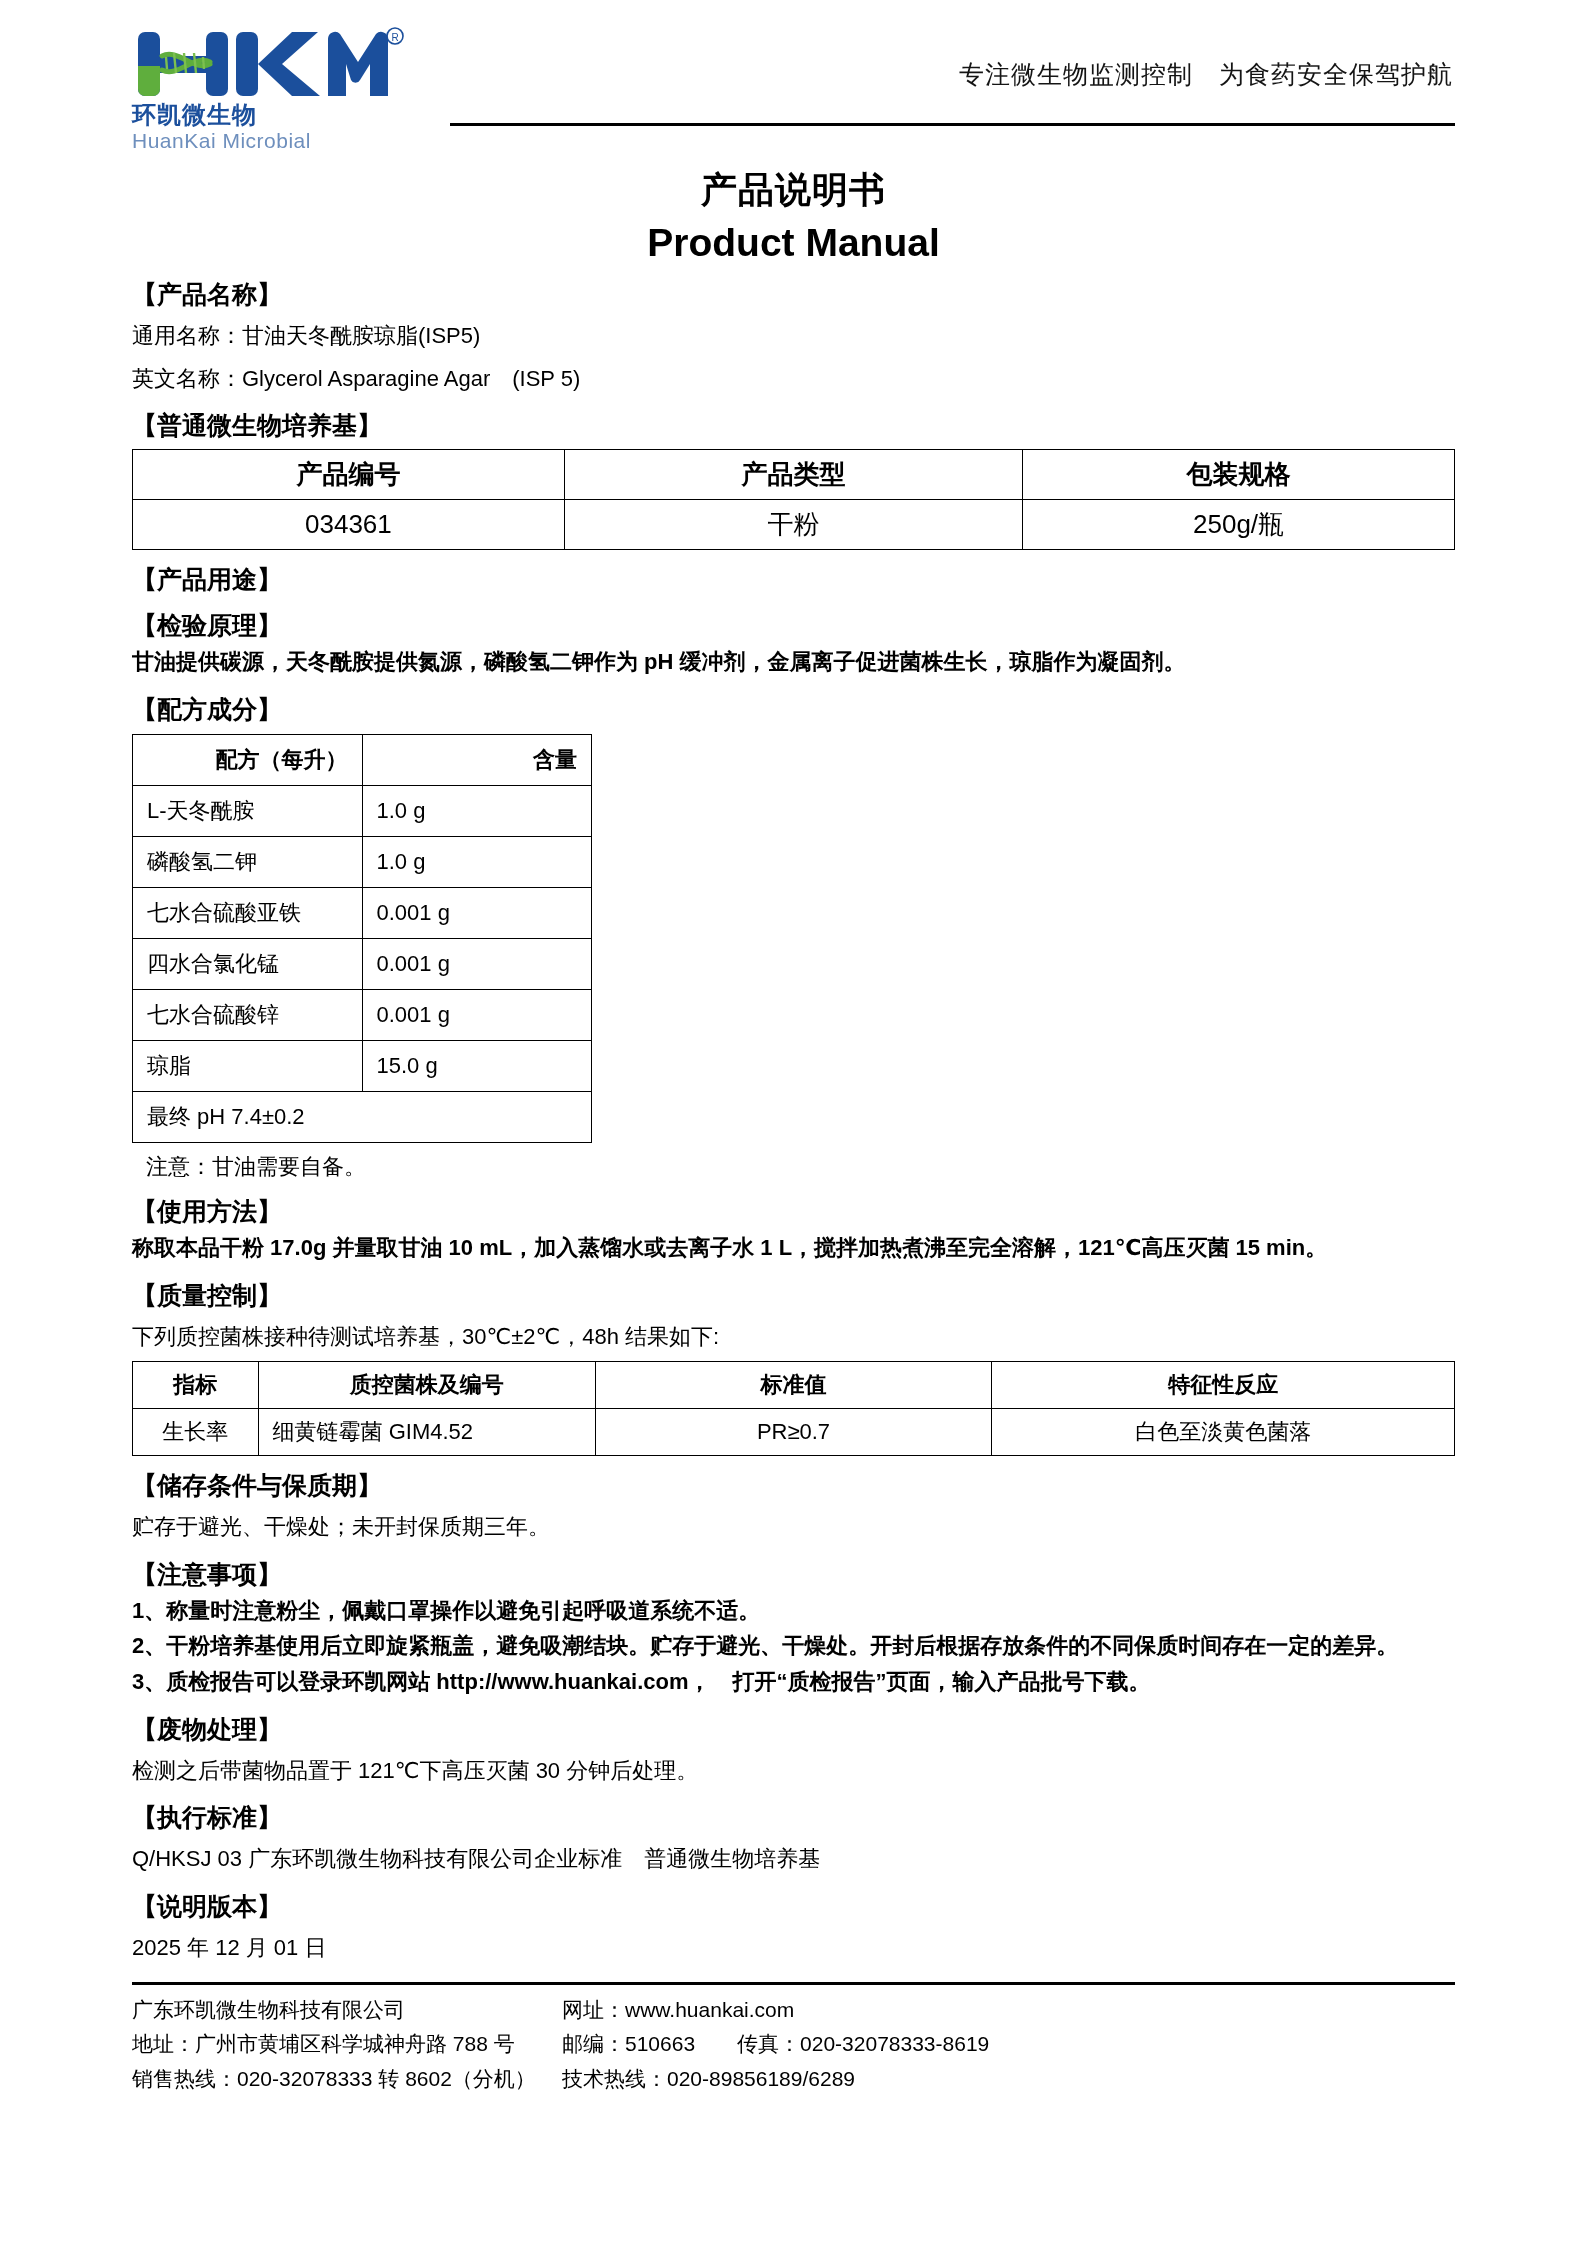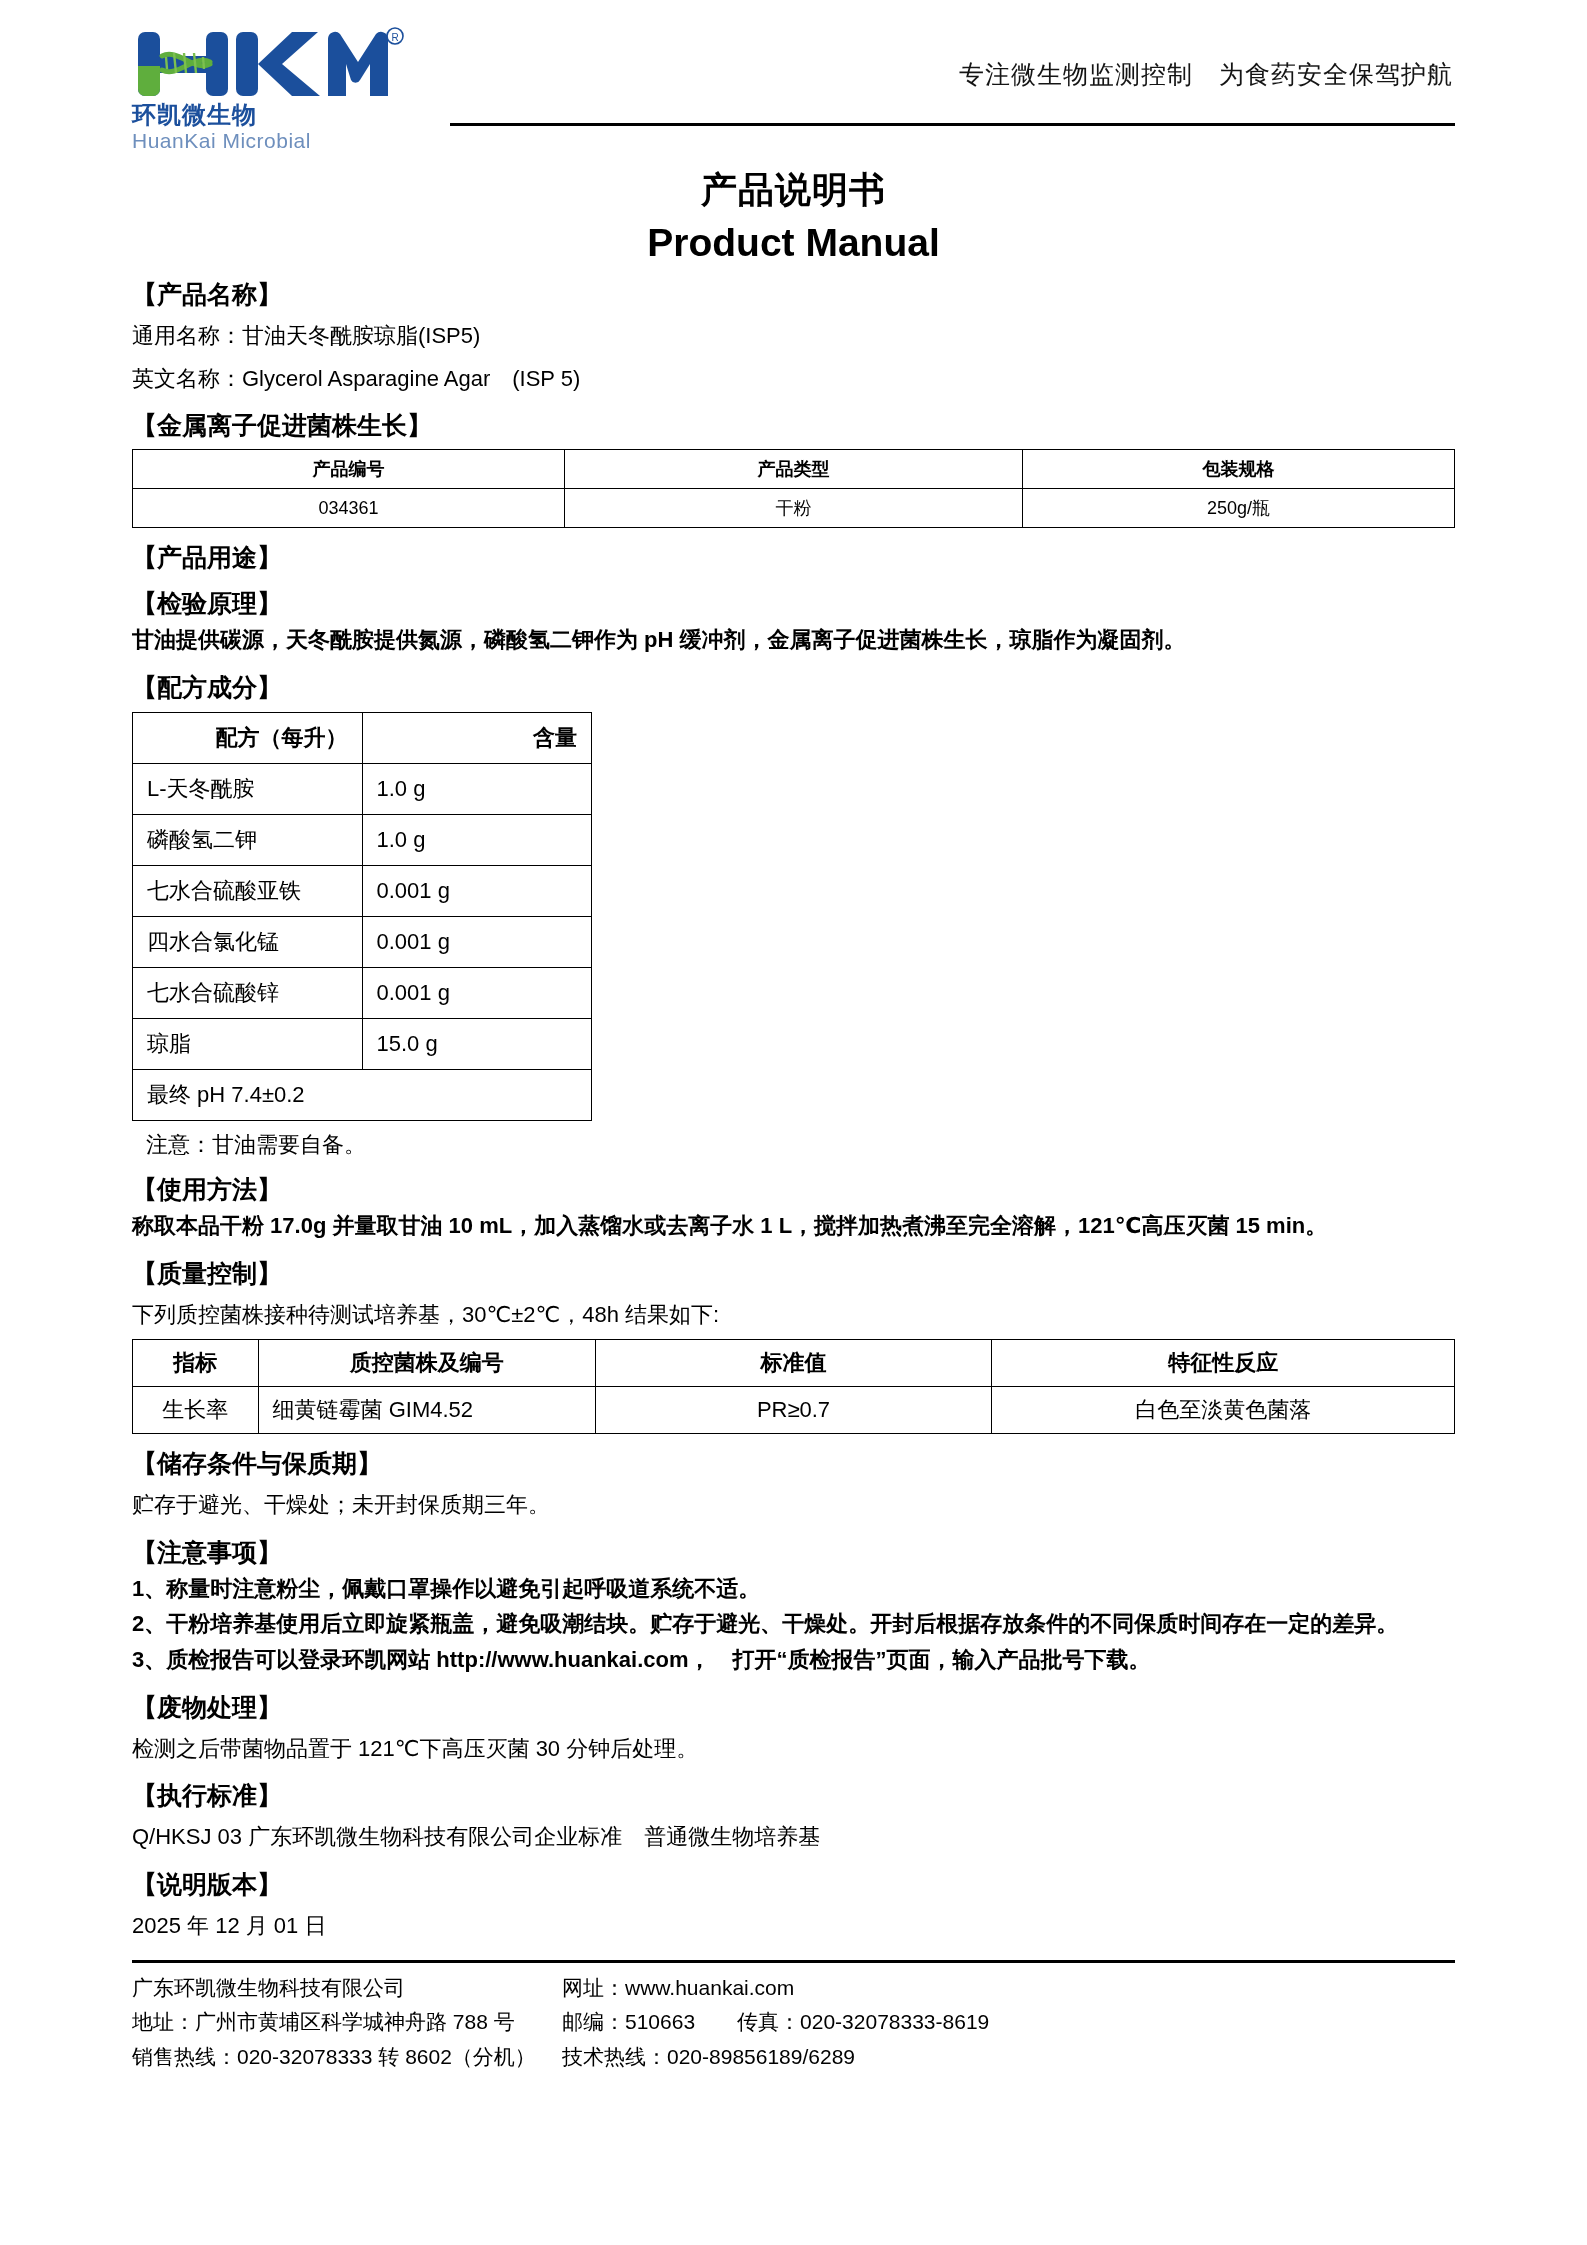--- a/index.html
+++ b/index.html
@@ -119,21 +119,21 @@
   table { border-collapse: collapse; }
 
   .tbl-product {
     width: 100%;
     margin-top: 7px;
     table-layout: fixed;
   }
   .tbl-product th, .tbl-product td {
     border: 1px solid #000;
     text-align: center;
-    font-size: 18px;
+    font-size: 26px;
     padding: 7px 4px;
   }
   .tbl-product th { font-weight: 700; }
   .tbl-product td { font-weight: 400; }
   .tbl-product col.c1 { width: 24.5%; }
   .tbl-product col.c2 { width: 26%; }
   .tbl-product col.c3 { width: 24.5%; }
 
   .tbl-formula {
     width: 460px;
@@ -240,21 +240,21 @@
   <div class="doc-title-en">Product Manual</div>
 
   <div class="sec-head">【产品名称】</div>
   <div class="body-line">
     <span>通用名称：</span><span>甘油天冬酰胺琼脂(ISP5)</span>
   </div>
   <div class="body-line">
     <span>英文名称：</span><span>Glycerol Asparagine Agar　(ISP 5)</span>
   </div>
 
-  <div class="sec-head">【金属离子促进菌株生长】</div>
+  <div class="sec-head">【普通微生物培养基】</div>
   <table class="tbl-product">
     <colgroup>
         <col class="c1">
         <col class="c2">
         <col class="c3">
       </colgroup>
     <thead>
       <tr>
         <th>产品编号</th>
         <th>产品类型</th>

